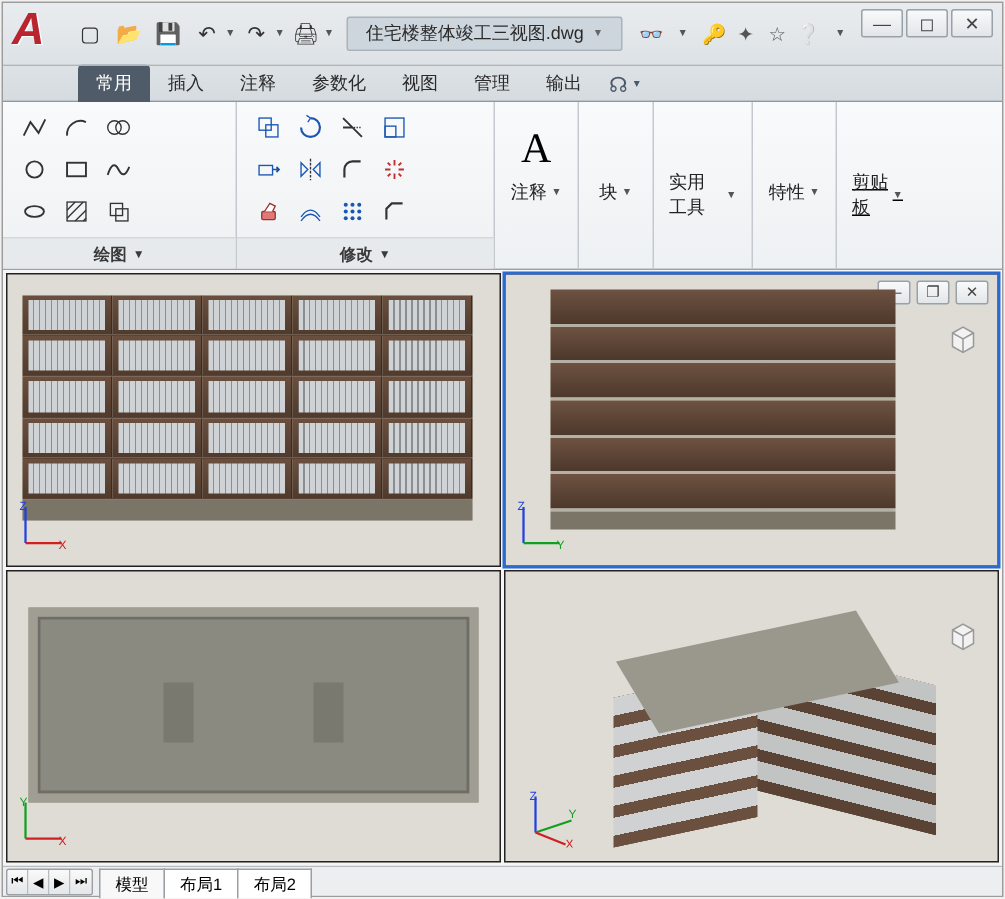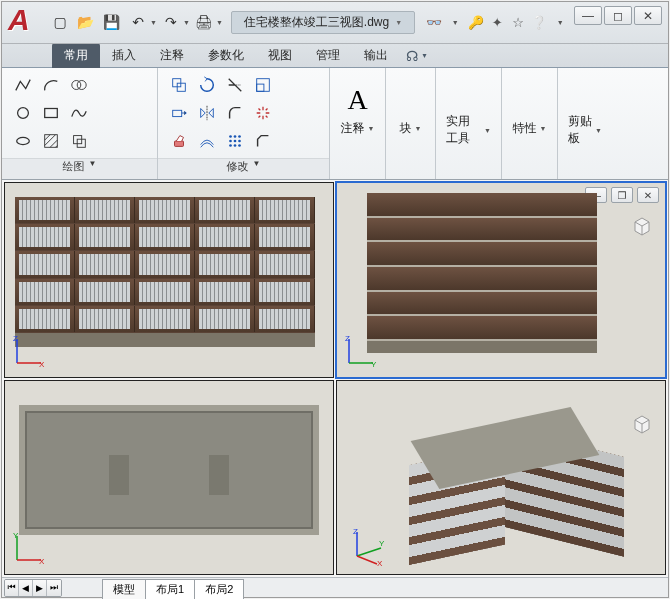--- a/index.html
+++ b/index.html
@@ -26,21 +26,21 @@
   
   .ribbon-tabs { height: 24px; display: flex; align-items: center; padding-left: 50px; background: linear-gradient(#dde2e6,#d6dbe0); border-bottom: 1px solid #8a9aa9; font-size: 12px; }
   .rtab { padding: 4px 12px 4px 12px; color: #2a2a2a; cursor: pointer; }
   .rtab.active { background: #4f5b68; color: #fff; border-radius: 3px 3px 0 0; }
   .rtab-help { margin-left: 6px; color: #4a5a6a; font-size: 14px; display: flex; align-items: center; gap: 4px; }
   
   
   .ribbon-body { height: 112px; background: linear-gradient(#f9fafb,#eef1f3); border-bottom: 1px solid #9aa3ab; display: flex; }
   .panel { border-right: 1px solid #c3c9ce; display: flex; flex-direction: column; }
   .panel-content { flex: 1; display: flex; align-items: center; padding: 4px 8px; gap: 4px; }
-  .panel-title { height: 28px; font-size: 11px; text-align: center; background: #e7eaed; border-top: 1px solid #d4d8db; display: flex; justify-content: center; color: #3a3a3a; }
+  .panel-title { height: 28px; font-size: 11px; text-align: center; background: #e7eaed; border-top: 1px solid #d4d8db; display: flex; align-items: center; justify-content: center; color: #3a3a3a; font-weight: bold; }
   .panel-title .drop { font-size: 8px; margin-left: 4px; }
   
   .big-btn { display: flex; flex-direction: column; align-items: center; width: 40px; gap: 3px; padding: 4px 2px; }
   .big-btn .icon-slot { height: 34px; display: flex; align-items: center; justify-content: center; font-size: 22px; }
   .big-btn .lbl { font-size: 12px; color: #222; display: flex; align-items: center; gap: 3px; }
   .big-btn .mini-drop { font-size: 7px; color: #555; }
   
   .icon-grid { display: grid; grid-template-columns: repeat(3, 26px); grid-auto-rows: 26px; gap: 2px; }
   .icon-grid.g4 { grid-template-columns: repeat(4, 26px); }
   .sm-btn { width: 26px; height: 26px; border: 1px solid transparent; display: inline-flex; align-items: center; justify-content: center; font-size: 15px; color: #3a3a3a; position: relative; }
@@ -79,21 +79,21 @@
   
   .cube { position: absolute; right: 10px; top: 30px; width: 26px; height: 26px; }
   .cube svg { width: 26px; height: 26px; }
   
   
   .bottom-tabs { height: 20px; background: #eceef0; border-top: 1px solid #b7bcc1; display: flex; align-items: center; font-size: 11px; padding-left: 2px; }
   .nav-arrows { display: flex; border: 1px solid #9aa0a5; border-radius: 2px; overflow: hidden; margin-right: 4px; }
   .nav-arrows span { width: 14px; height: 16px; display: inline-flex; align-items: center; justify-content: center; font-size: 9px; border-right: 1px solid #b7bcc1; background: linear-gradient(#fafafa,#e4e6e8); }
   .nav-arrows span:last-child { border-right: none; }
   .sheet-tab { padding: 2px 10px; background: #fff; border: 1px solid #9aa0a5; border-bottom: none; margin-right: -1px; position: relative; top: 1px; }
-  .sheet-tab.active { background: #f8f8f8; font-weight: 500; margin-left: 36px; }
+  .sheet-tab.active { background: #f8f8f8; font-weight: 500; }
   
 </style>
 </head>
 <body>
 
 <div class="app">
 
   <div class="titlebar-area">
     <div class="qat-row">
       <div class="logo-cell">
@@ -360,21 +360,21 @@
           </div>
           <div class="lbl">
               <span>特性</span>
               <span class="mini-drop">▼</span>
             </div>
         </div>
       </div>
       <div class="panel-title" style="visibility:hidden;">.</div>
     </div>
 
-    <div class="panel" style="width:54px; border-right:none;">
+    <div class="panel" style="width:54px; border-right:none;text-decoration:underline;">
       <div class="panel-content" style="justify-content:center;">
         <div class="big-btn">
           <div class="icon-slot">
             <svg viewBox="0 0 24 28">
                 <rect x="4" y="4" width="16" height="21" rx="1" fill="#f4f0e6" stroke="#888"></rect>
                 <rect x="8" y="1" width="8" height="5" rx="1" fill="#c8c4ba" stroke="#888"></rect>
               </svg>
           </div>
           <div class="lbl">
               <span>剪贴板</span>

